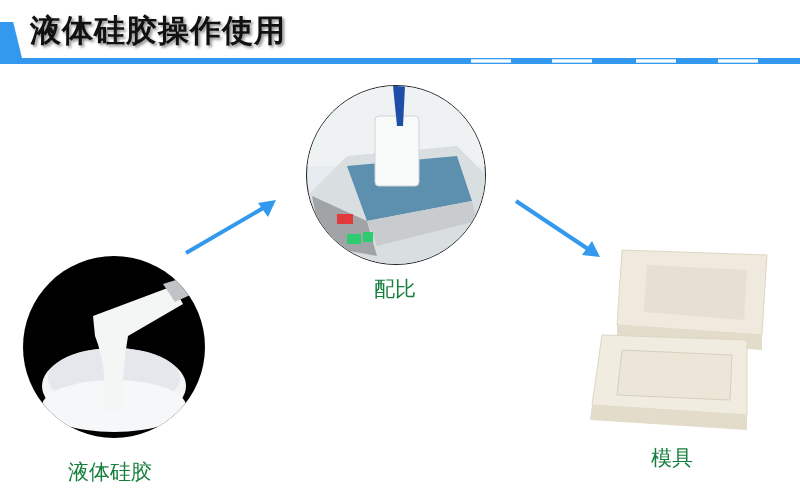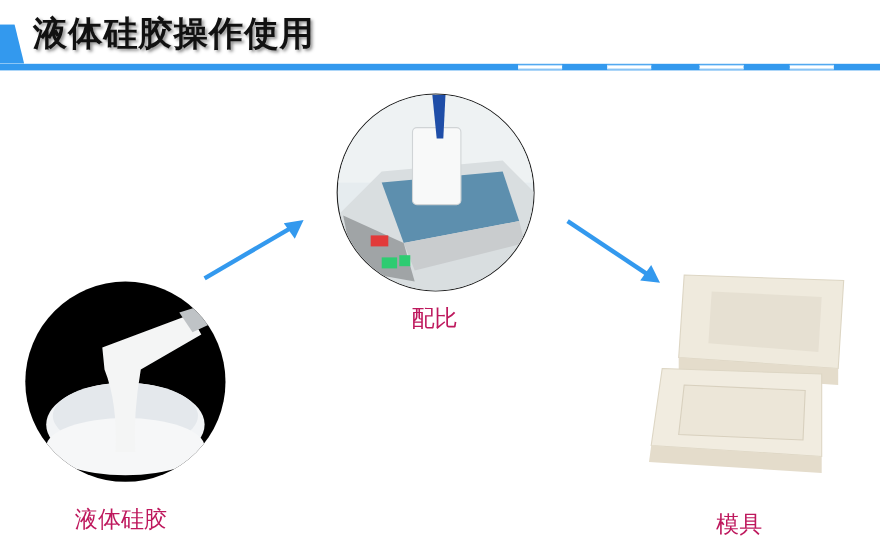--- a/index.html
+++ b/index.html
@@ -8,21 +8,21 @@
   .header { position:absolute; left:0; top:0; width:728px; height:70px; }
   .header .tab { position:absolute; left:0; top:22px; width:22px; height:36px;
                  background:#3399ee; clip-path: polygon(0 0, 60% 0, 100% 100%, 0 100%); }
   .header .title { position:absolute; left:30px; top:10px; font-size:31px; font-weight:bold;
                    color:#111; letter-spacing:1px; text-shadow: 2px 2px 3px rgba(0,0,0,0.45); }
   .header .bar { position:absolute; left:0; top:58px; width:800px; height:6px; background:#3399ee; }
   .seg { position:absolute; top:59px; height:4px; background:#ffffff; border-top:1px solid #bfe0fb; border-bottom:1px solid #bfe0fb; box-sizing:border-box; }
   .circle { position:absolute; border-radius:50%; overflow:hidden; }
   .c1 { left:23px; top:256px; width:182px; height:182px; background:#000; }
   .c2 { left:306px; top:85px; width:180px; height:180px; background:#e6ecef; border:1px solid #222; box-sizing:border-box; }
-  .label { position:absolute; font-size:21px; color:#be185d;text-align:center; }
+  .label { position:absolute; font-size:21px; color:#15803d;text-align:center; }
   .mold { position:absolute; left:572px; top:240px; width:200px; height:200px; }
 </style>
 </head>
 <body>
 
 <div class="header">
   <div class="tab"></div>
   <div class="title">液体硅胶操作使用</div>
   <div class="bar"></div>
   <div class="seg" style="left:471px;width:40px"></div>
@@ -71,13 +71,13 @@
 <div class="mold">
   <svg width="200" height="200" viewBox="0 0 200 200">
     <polygon points="50,10 195,15 190,95 45,85" fill="#efeadd" stroke="#ddd6c4"></polygon>
     <polygon points="45,85 190,95 190,110 45,100" fill="#e4dccb"></polygon>
     <polygon points="75,25 175,30 172,80 72,72" fill="#e6e0d2"></polygon>
     <polygon points="30,95 175,100 175,175 20,165" fill="#f1ece0" stroke="#ddd6c4"></polygon>
     <polygon points="20,165 175,175 175,190 18,180" fill="#e4dccb"></polygon>
     <polygon points="50,110 160,115 158,160 45,155" fill="#ece6d8" stroke="#d8d0be"></polygon>
   </svg>
 </div>
-<div class="label" style="left:651px;top:463px">模具</div>
+<div class="label" style="left:651px;top:444px">模具</div>
 
 </body></html>

